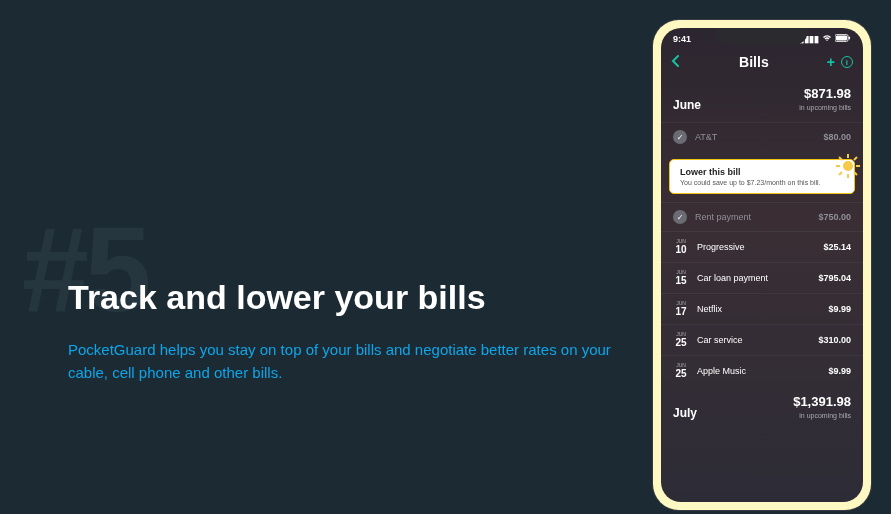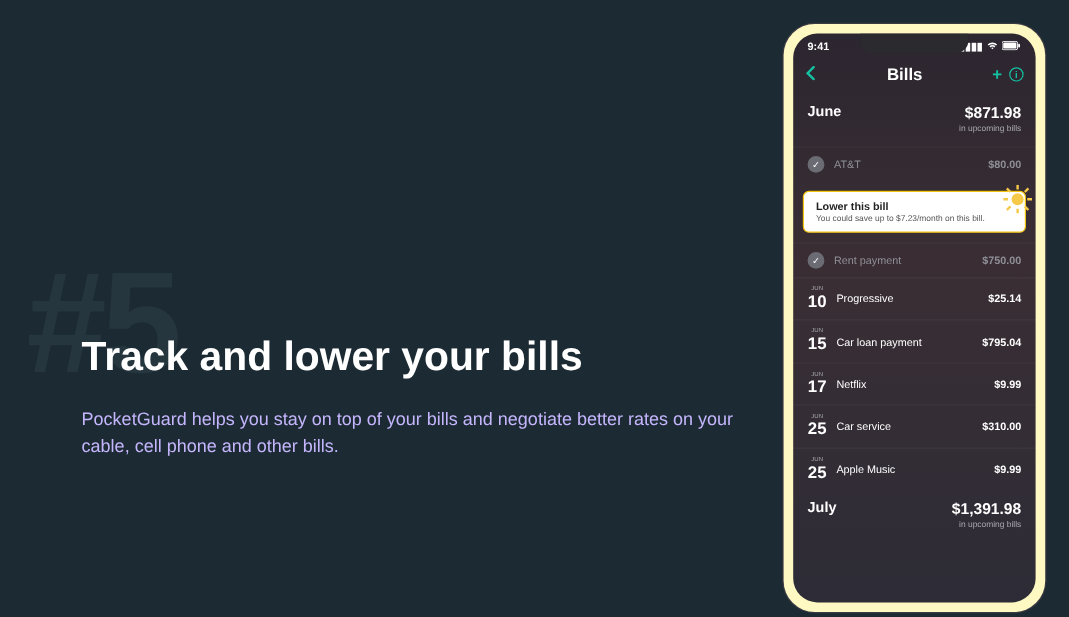--- a/index.html
+++ b/index.html
@@ -28,21 +28,21 @@
     margin-left: 36px;
   }
   .headline {
     font-size: 34px;
     font-weight: 800;
     margin-bottom: 22px;
   }
   .desc {
     font-size: 15px;
     line-height: 1.5;
-    color: #c4b5fd;
+    color: #0ea5e9;
     max-width: 560px;
   }
   .phone {
     position: absolute;
     right: 20px;
     top: 20px;
     width: 218px;
     height: 490px;
     background: #fef9c3;
     border-radius: 26px;
@@ -92,21 +92,21 @@
     display: inline-flex;
     width: 12px; height: 12px;
     border: 1.5px solid #13c2a3;
     border-radius: 50%;
     align-items: center; justify-content: center;
     font-size: 8px; font-weight: 700;
   }
   .month-row {
     display: flex;
     justify-content: space-between;
-    align-items: flex-start;
+    align-items: flex-end;
     padding: 8px 12px 10px;
     gap: 26px;
   }
   .month-label { font-size: 12px; font-weight: 700; }
   .month-total { text-align: right; }
   .month-total .amount { font-size: 13px; font-weight: 700; display: block; }
   .month-total .sub { font-size: 7px; color: #a9a9b0; }
   .bill-row {
     display: flex;
     align-items: center;
@@ -117,21 +117,21 @@
   .bill-left { display: flex; align-items: center; gap: 8px; }
   .check-icon {
     width: 14px; height: 14px;
     border-radius: 50%;
     background: #6b6b73;
     display: flex; align-items: center; justify-content: center;
     color: #fff; font-size: 8px;
   }
   .date-box { text-align: center; width: 16px; }
   .date-box .mon { font-size: 5px; color: #a9a9b0; text-transform: uppercase; line-height: 1; }
-  .date-box .day { font-size: 14px; font-weight: 700; line-height: 1.1; }
+  .date-box .day { font-size: 10px; font-weight: 700; line-height: 1.1; }
   .bill-name { font-size: 9px; }
   .bill-amt { font-size: 9px; font-weight: 700; }
   .muted .bill-name, .muted .bill-amt { color: #8f8f97; }
   .callout {
     margin: 8px 8px;
     background: #fff;
     color: #222;
     border-radius: 5px;
     padding: 7px 10px;
     border: 1px solid #f1c40f;

